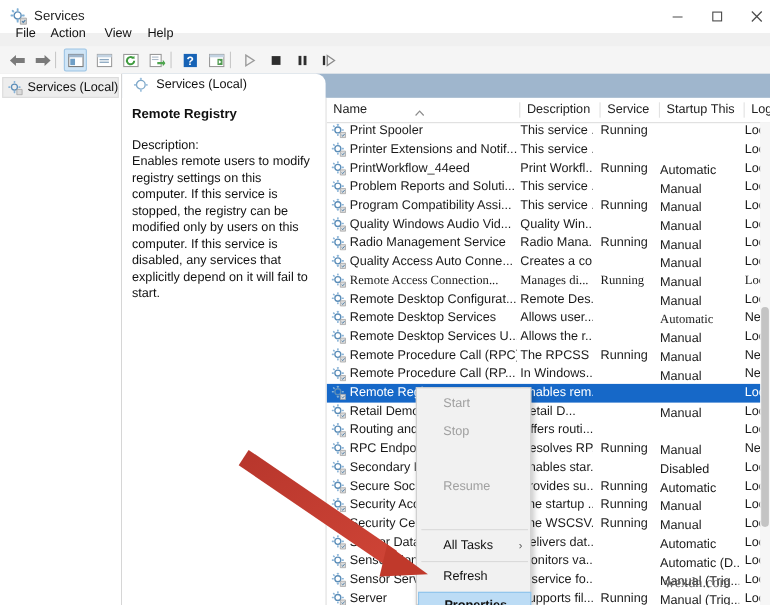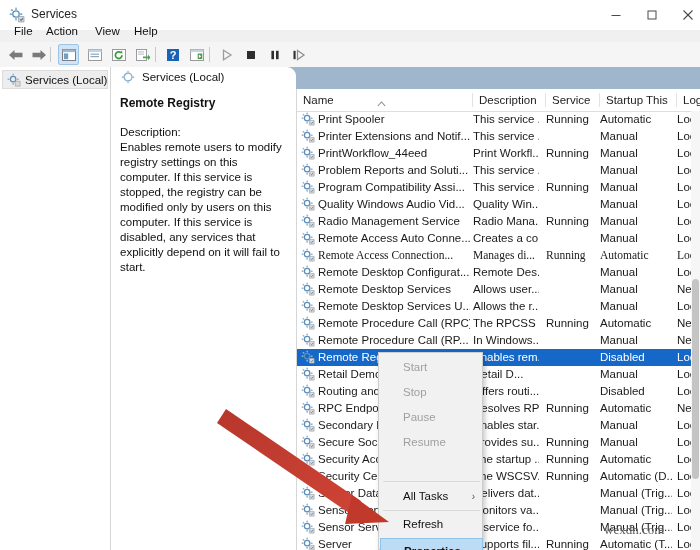--- a/index.html
+++ b/index.html
@@ -61,21 +61,21 @@
   .sortcaret{position:absolute;top:3px;width:9px;height:6px;}
 
   .lv-body{position:absolute;left:0;top:22px;width:403px;height:439px;}
   .row{position:absolute;left:0;width:403px;height:17px;cursor:default;}
   .row.sel{background:#1668c8;color:#ffffff;}
   .row .ico{position:absolute;left:4px;top:1px;width:14px;height:14px;}
   .cell{position:absolute;top:1px;font-size:11.5px;line-height:15px;white-space:nowrap;overflow:hidden;}
   .c-name{left:21px;width:152px;}
   .c-desc{left:176px;width:66px;}
   .c-stat{left:249px;width:50px;}
-  .c-start{left:303px;width:72px;}
+  .c-start{left:303px;width:72px;margin-top:36px;}
   .c-log{left:380px;width:23px;}
 
   
   .vsb{position:absolute;right:0;top:22px;width:9px;height:439px;background:#f6f6f6;}
   .vsb-thumb{position:absolute;left:1px;top:168px;width:7px;height:200px;background:#c4c4c4;border-radius:4px;}
 
   
   .ctxmenu{position:absolute;left:378px;top:352px;width:105px;height:198px;background:#f1f1f1;border:1px solid #cdcdcd;box-sizing:border-box;box-shadow:2px 2px 5px rgba(0,0,0,.22);padding-left:32px;}
   .ctxitem{position:absolute;left:1px;width:103px;height:25px;line-height:25px;font-size:11.5px;color:#111;padding-left:23px;box-sizing:border-box;cursor:default;white-space:nowrap;}
   .ctxitem.dis{color:#a0a0a0;}
@@ -439,21 +439,21 @@
                   <rect x="6.2" y="0.7" width="1.7" height="2.2" rx=".5"></rect>
                   <rect x="6.2" y="11.1" width="1.7" height="2.2" rx=".5"></rect>
                   <rect x="0.7" y="6.2" width="2.2" height="1.7" rx=".5"></rect>
                   <rect x="11.1" y="6.2" width="2.2" height="1.7" rx=".5"></rect>
                   <rect x="2.1" y="2.1" width="1.6" height="2.2" rx=".5" transform="rotate(-45 2.9 3.2)"></rect>
                   <rect x="10.3" y="10.3" width="1.6" height="2.2" rx=".5" transform="rotate(-45 11.1 11.4)"></rect>
                 </g>
                 <path d="M9.6 9.6 L15 9.6 L15 15 L9.6 15 Z" fill="#dcdcdc" stroke="#9a9a9a" stroke-width=".7"></path>
                 <path d="M10.9 12.4 L12.1 13.5 L14.1 11.2" fill="none" stroke="#4f7fa8" stroke-width="1"></path>
               </svg></span>
-            <span class="cell c-name">Remote Access Auto Conne...</span>
+            <span class="cell c-name">Quality Access Auto Conne...</span>
             <span class="cell c-desc">Creates a co...</span>
             <span class="cell c-stat"></span>
             <span class="cell c-start">Manual</span>
             <span class="cell c-log">Loc</span>
           </div>
           <div class="row" style="top: 136px; font-family: Liberation Serif, serif;">
             <span class="ico"><svg width="14" height="14" viewBox="0 0 16 16">
                 <circle cx="7" cy="7" r="3.1" fill="none" stroke="#5b8db8" stroke-width="1.4"></circle>
                 <g fill="#8ab4d8">
                   <rect x="6.2" y="0.7" width="1.7" height="2.2" rx=".5"></rect>
@@ -815,21 +815,20 @@
         </div>
       <div class="vsb">
         <div class="vsb-thumb"></div>
       </div>
     </div>
   </div>
 
   <div class="ctxmenu">
     <div class="ctxitem dis" style="top:2px">Start</div>
     <div class="ctxitem dis" style="top:27px">Stop</div>
-    <div class="ctxitem dis" style="top:52px">Pause</div>
     <div class="ctxitem dis" style="top:77px">Resume</div>
     <div class="ctxsep" style="top:128px"></div>
     <div class="ctxitem" style="top:131px">
       <span>All Tasks</span>
       <span class="subarrow">›</span>
     </div>
     <div class="ctxsep" style="top:157px"></div>
     <div class="ctxitem" style="top:159px">Refresh</div>
     <div class="ctxitem hl" style="top:185px">Properties</div>
 

